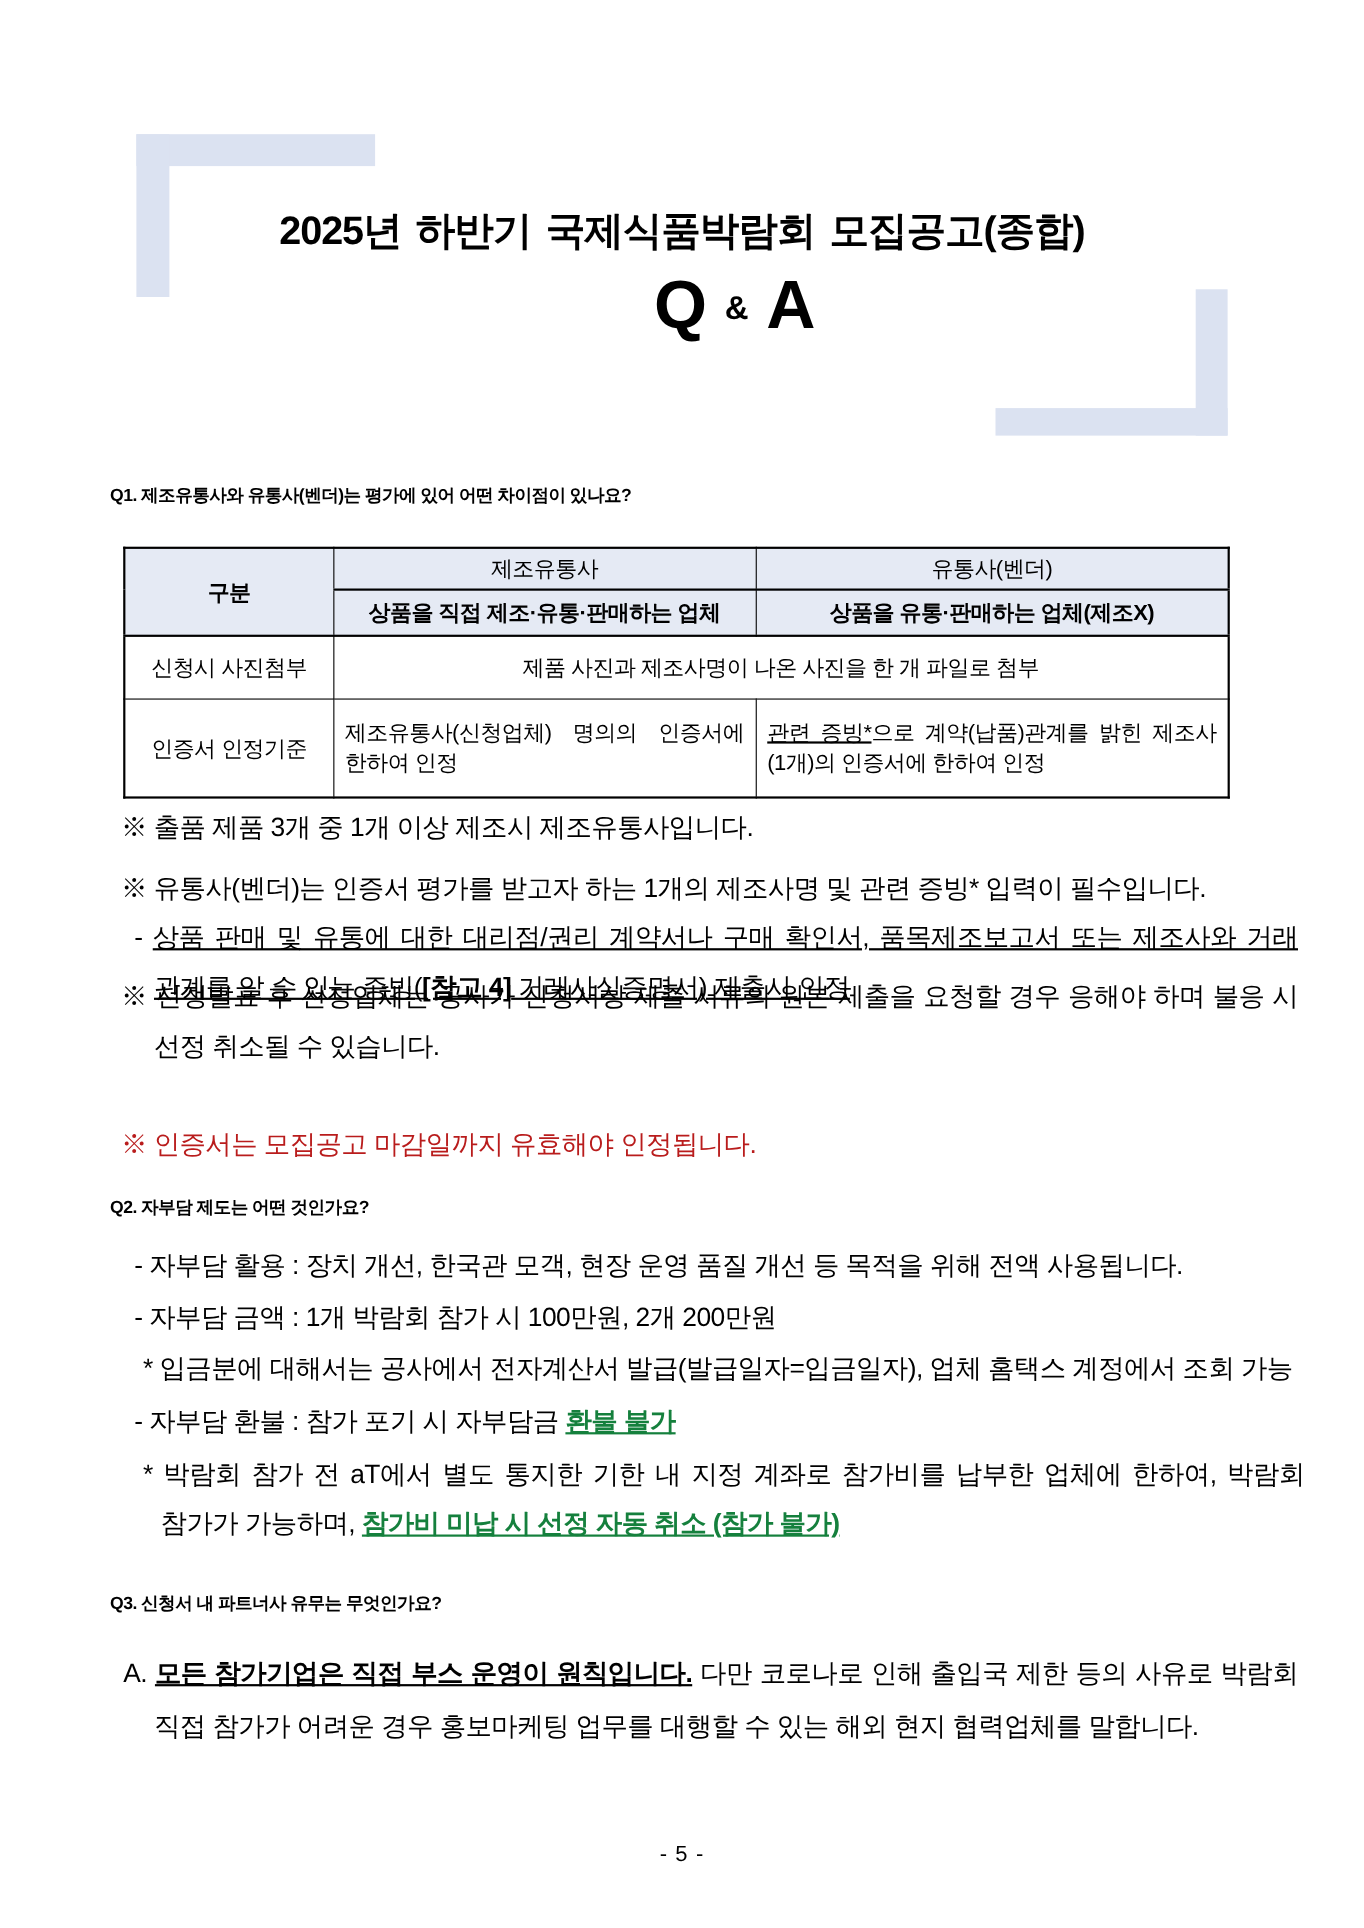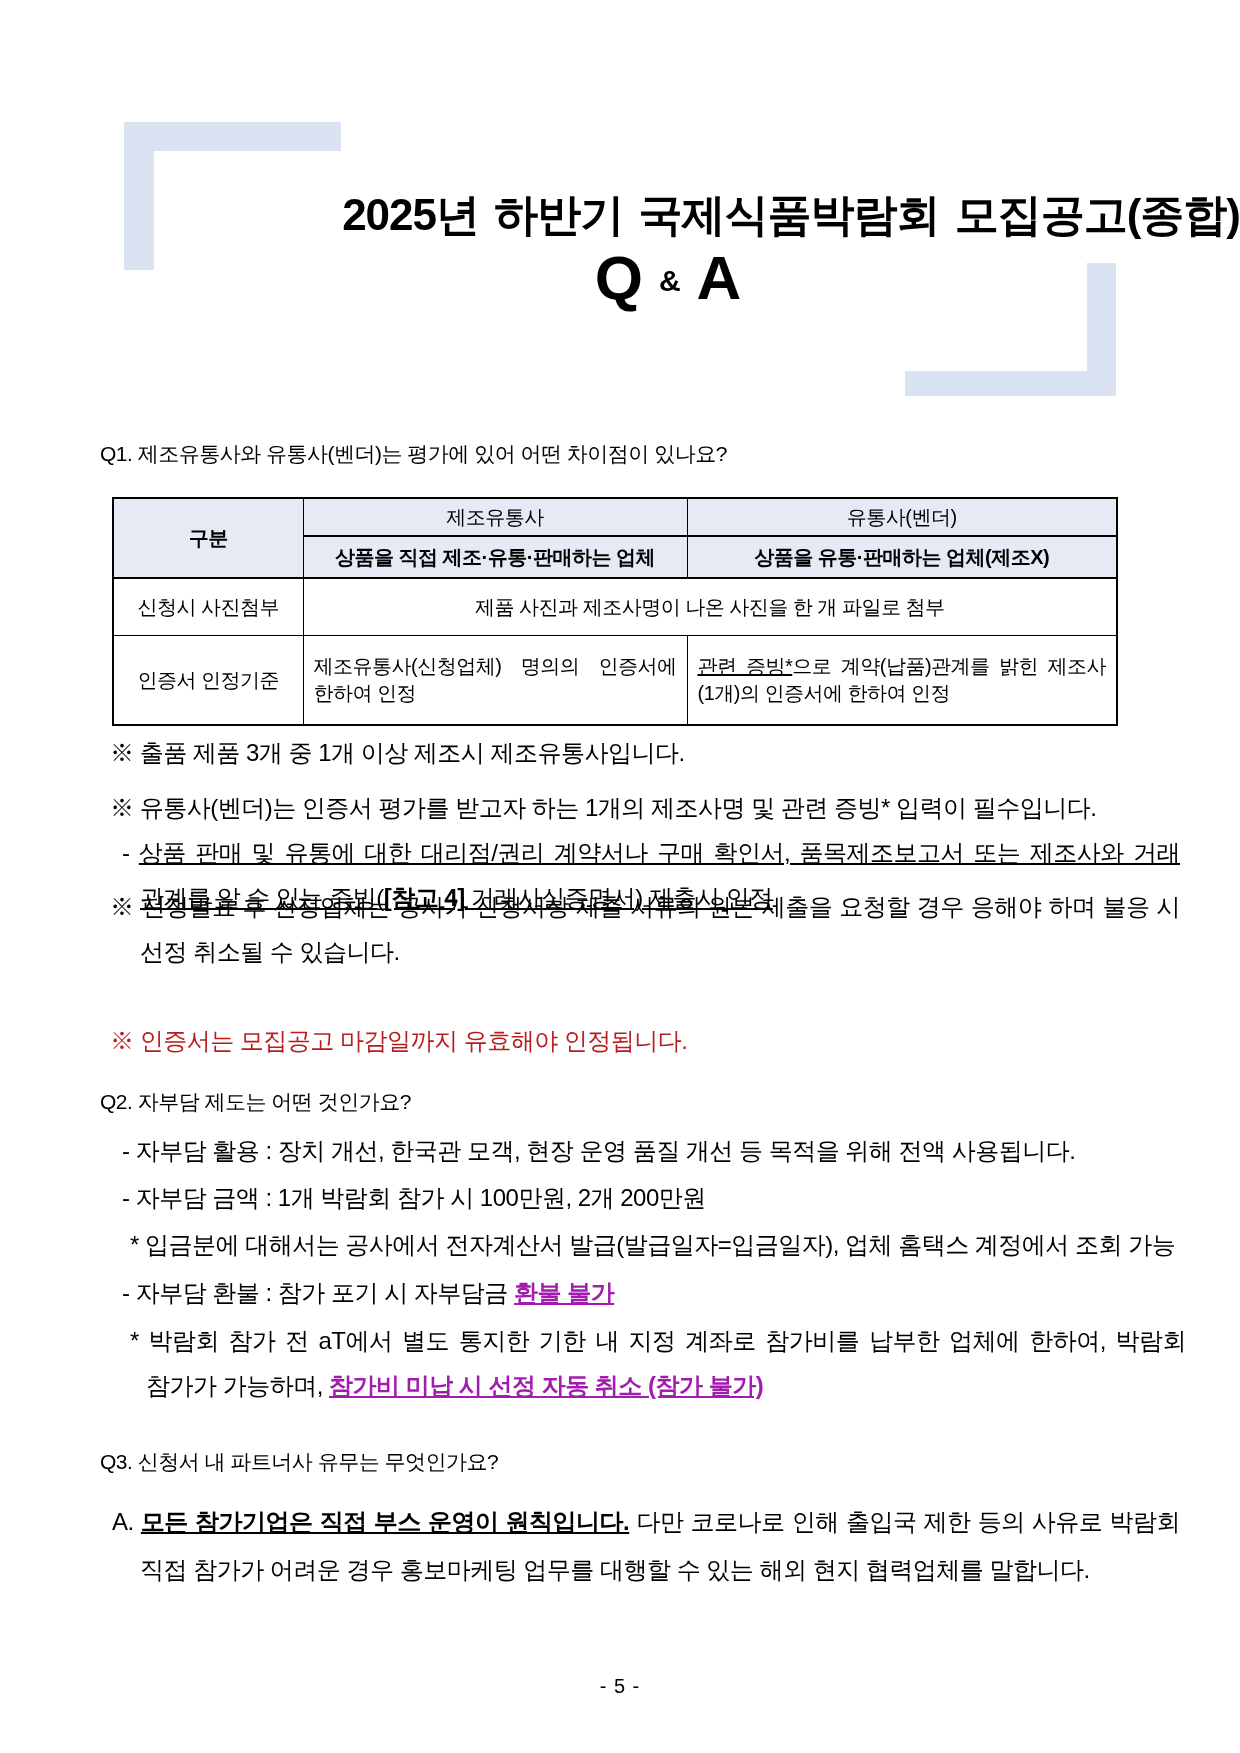--- a/index.html
+++ b/index.html
@@ -7,38 +7,38 @@
     width:1240px;height:1753px;position:relative;background:#ffffff;
     font-family:"Liberation Sans", sans-serif;color:#000;
     overflow:hidden;
   }
   
   .corner-tl{position:absolute;left:124px;top:122px;width:187px;height:119px;
     border-top:29px solid #dbe2f1;border-left:30px solid #dbe2f1;}
   .corner-br{position:absolute;left:905px;top:263px;width:182px;height:108px;
     border-bottom:25px solid #dbe2f1;border-right:29px solid #dbe2f1;}
 
-  .title{position:absolute;left:0;top:186px;width:100%;margin:0;text-align:right;
-    font-size:44px;font-weight:bold;letter-spacing:-1px;word-spacing:4px;}
+  .title{position:absolute;left:0;top:186px;width:100%;margin:0;text-align:center;
+    font-size:36px;font-weight:bold;letter-spacing:-1px;word-spacing:4px;}
   .qa{position:absolute;left:0;top:238px;width:100%;text-align:center;font-weight:bold;padding-left:48px;}
   .qa .qa-big{font-size:62px;line-height:80px;}
   .qa .qa-amp{font-size:30px;margin:0 16px;position:relative;top:-8px;}
 
   .abs{position:absolute;left:100px;width:1040px;}
-  .q-heading{margin:0;font-size:21px;font-weight:normal;letter-spacing:-0.5px;}
+  .q-heading{margin:0;font-size:16px;font-weight:bold;letter-spacing:-0.5px;}
   .body-text{font-size:24px;line-height:45px;letter-spacing:-0.5px;
     text-align:justify;word-break:keep-all;margin:0;}
   .hang-note{padding-left:40px;text-indent:-30px;}
   .hang-dash{padding-left:40px;text-indent:-18px;}
   .hang-star{padding-left:46px;text-indent:-16px;}
   .hang-answer{padding-left:40px;text-indent:-28px;}
   .u{text-decoration:underline;}
   .b{font-weight:bold;}
   .red{color:#b91c1c;}
-  .red-bu{color:#a21caf;font-weight:bold;text-decoration:underline;}
+  .red-bu{color:#15803d;font-weight:bold;text-decoration:underline;}
   .black-bu{font-weight:bold;text-decoration:underline;}
 
   table.cmp{position:absolute;left:112px;top:497px;width:1004px;border-collapse:collapse;
     table-layout:fixed;border:2px solid #000;}
   table.cmp th,table.cmp td{border:1px solid #000;font-size:20px;letter-spacing:-0.5px;
     padding:4px 10px;vertical-align:middle;word-break:keep-all;}
   table.cmp thead th{background:#e5eaf4;}
   table.cmp thead tr{border-bottom:2px solid #000;}
   table.cmp .h1{height:28px;font-weight:normal;text-align:center;}
   table.cmp .h2{height:32px;font-weight:bold;text-align:center;}

